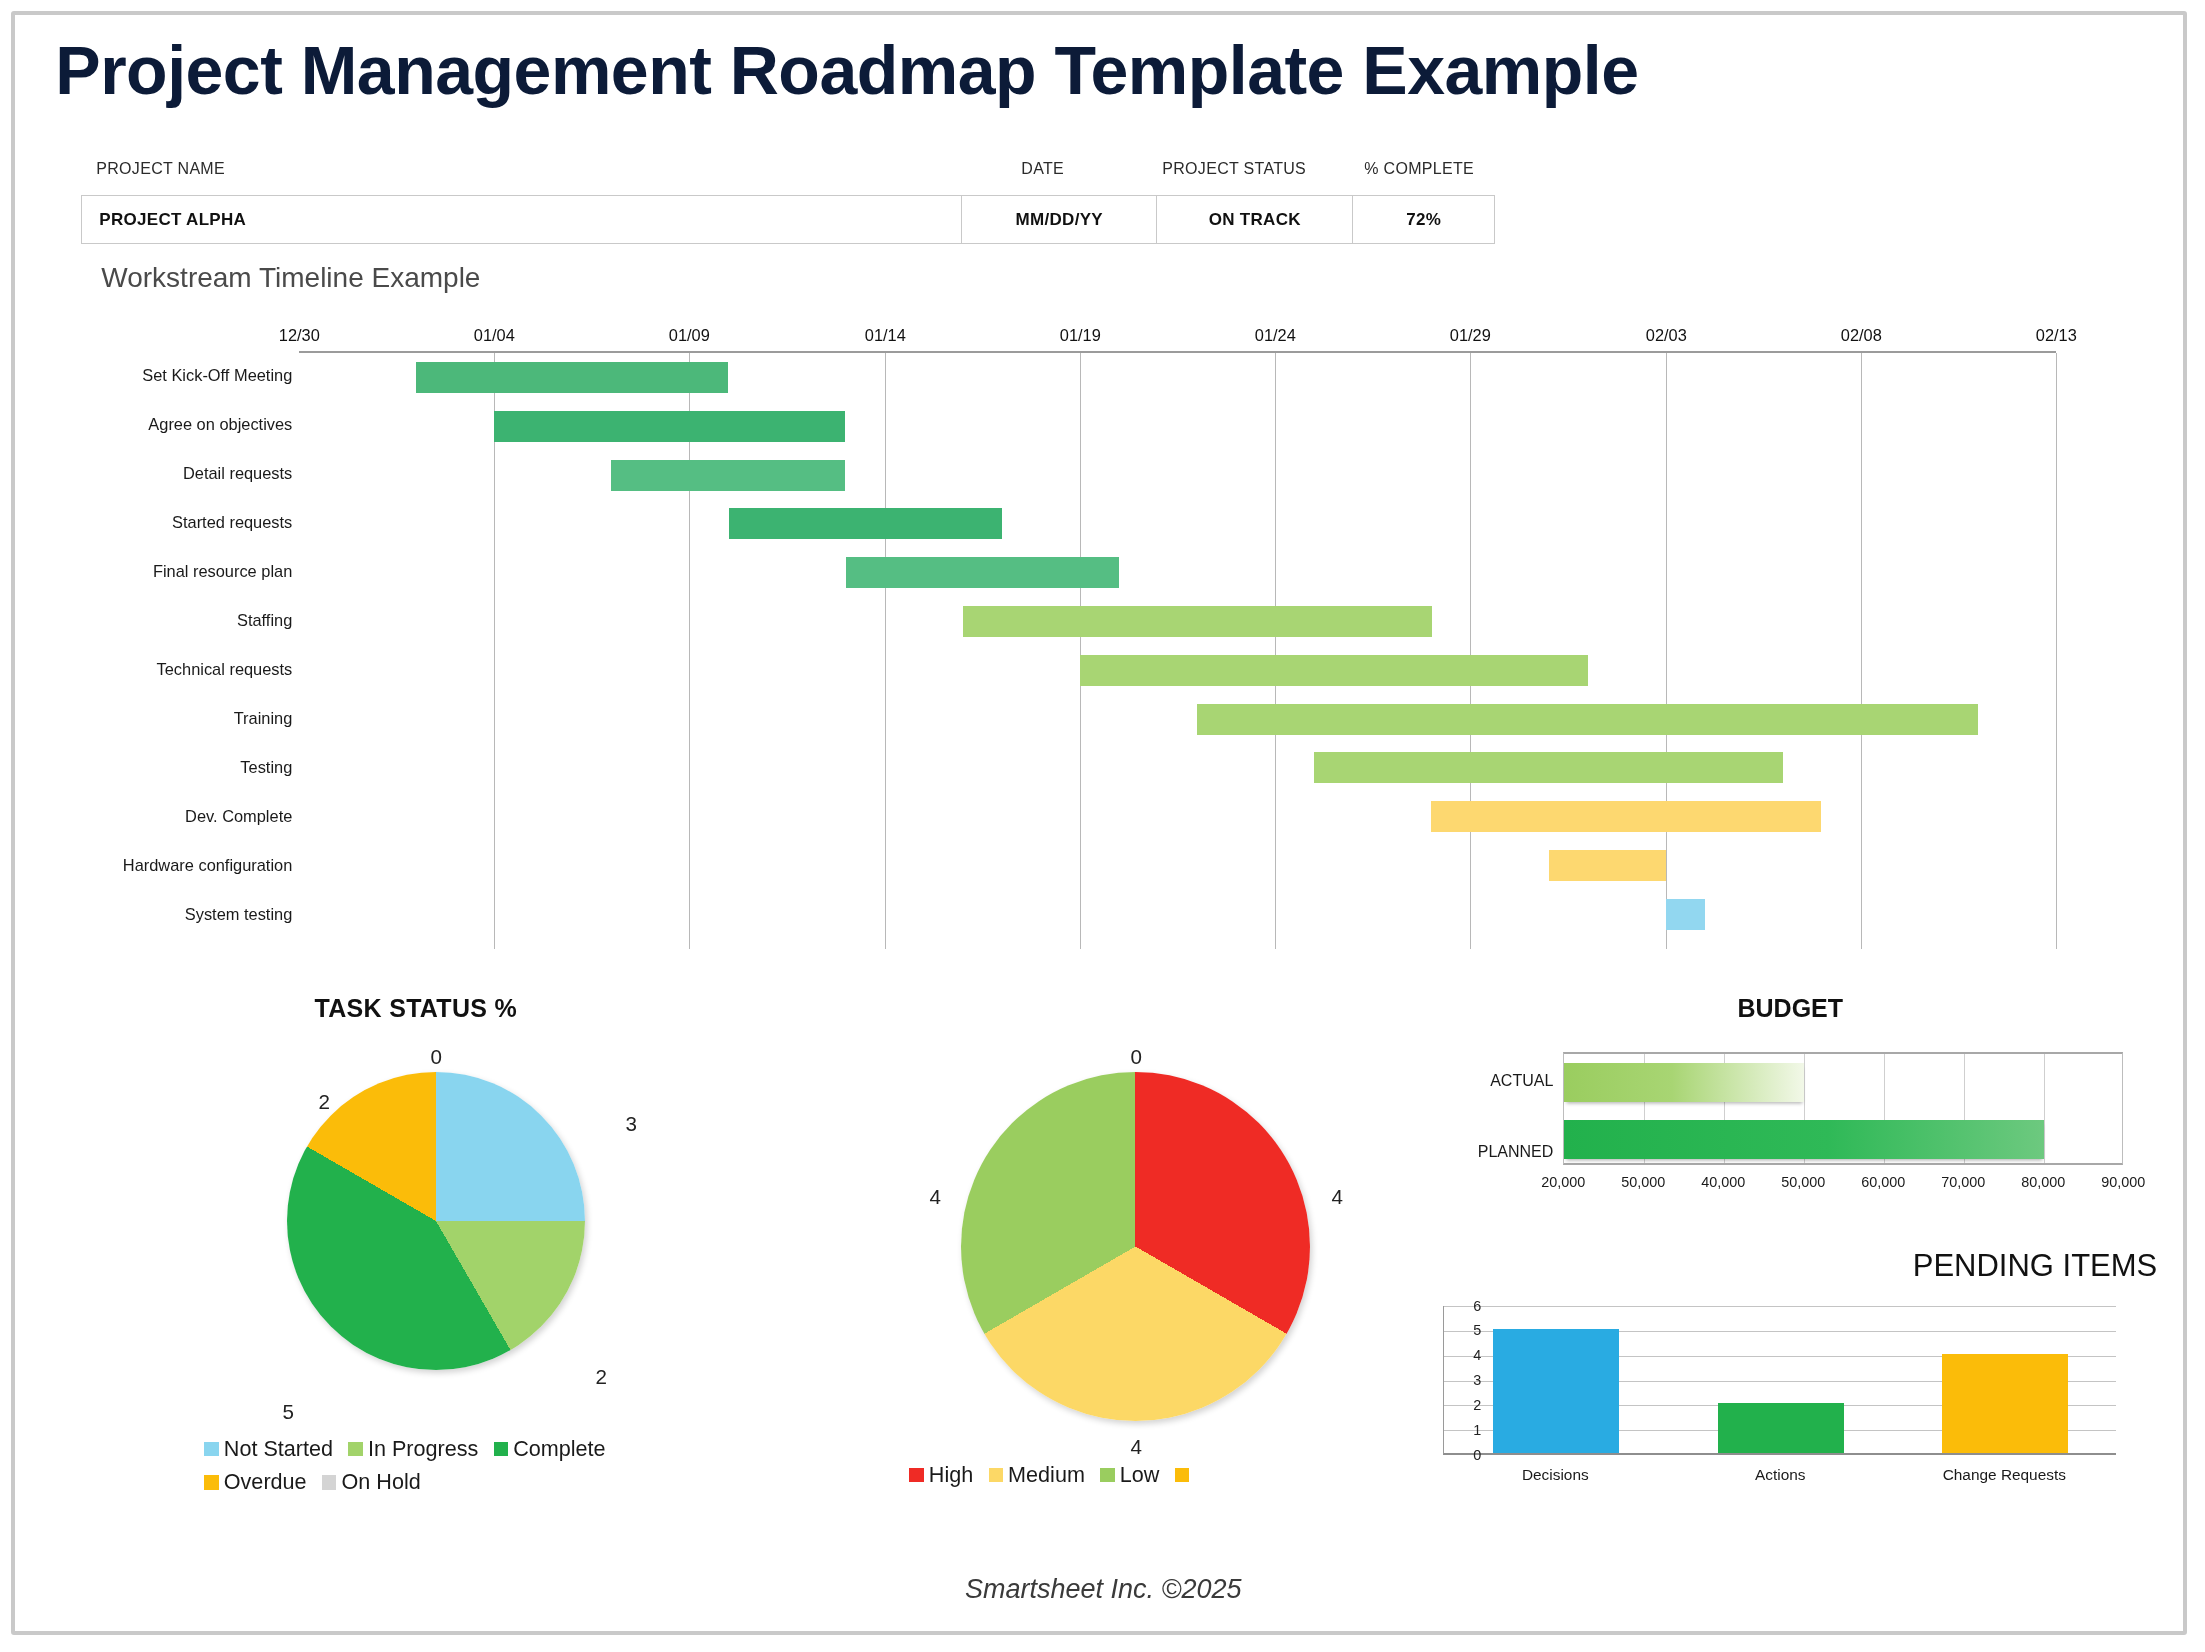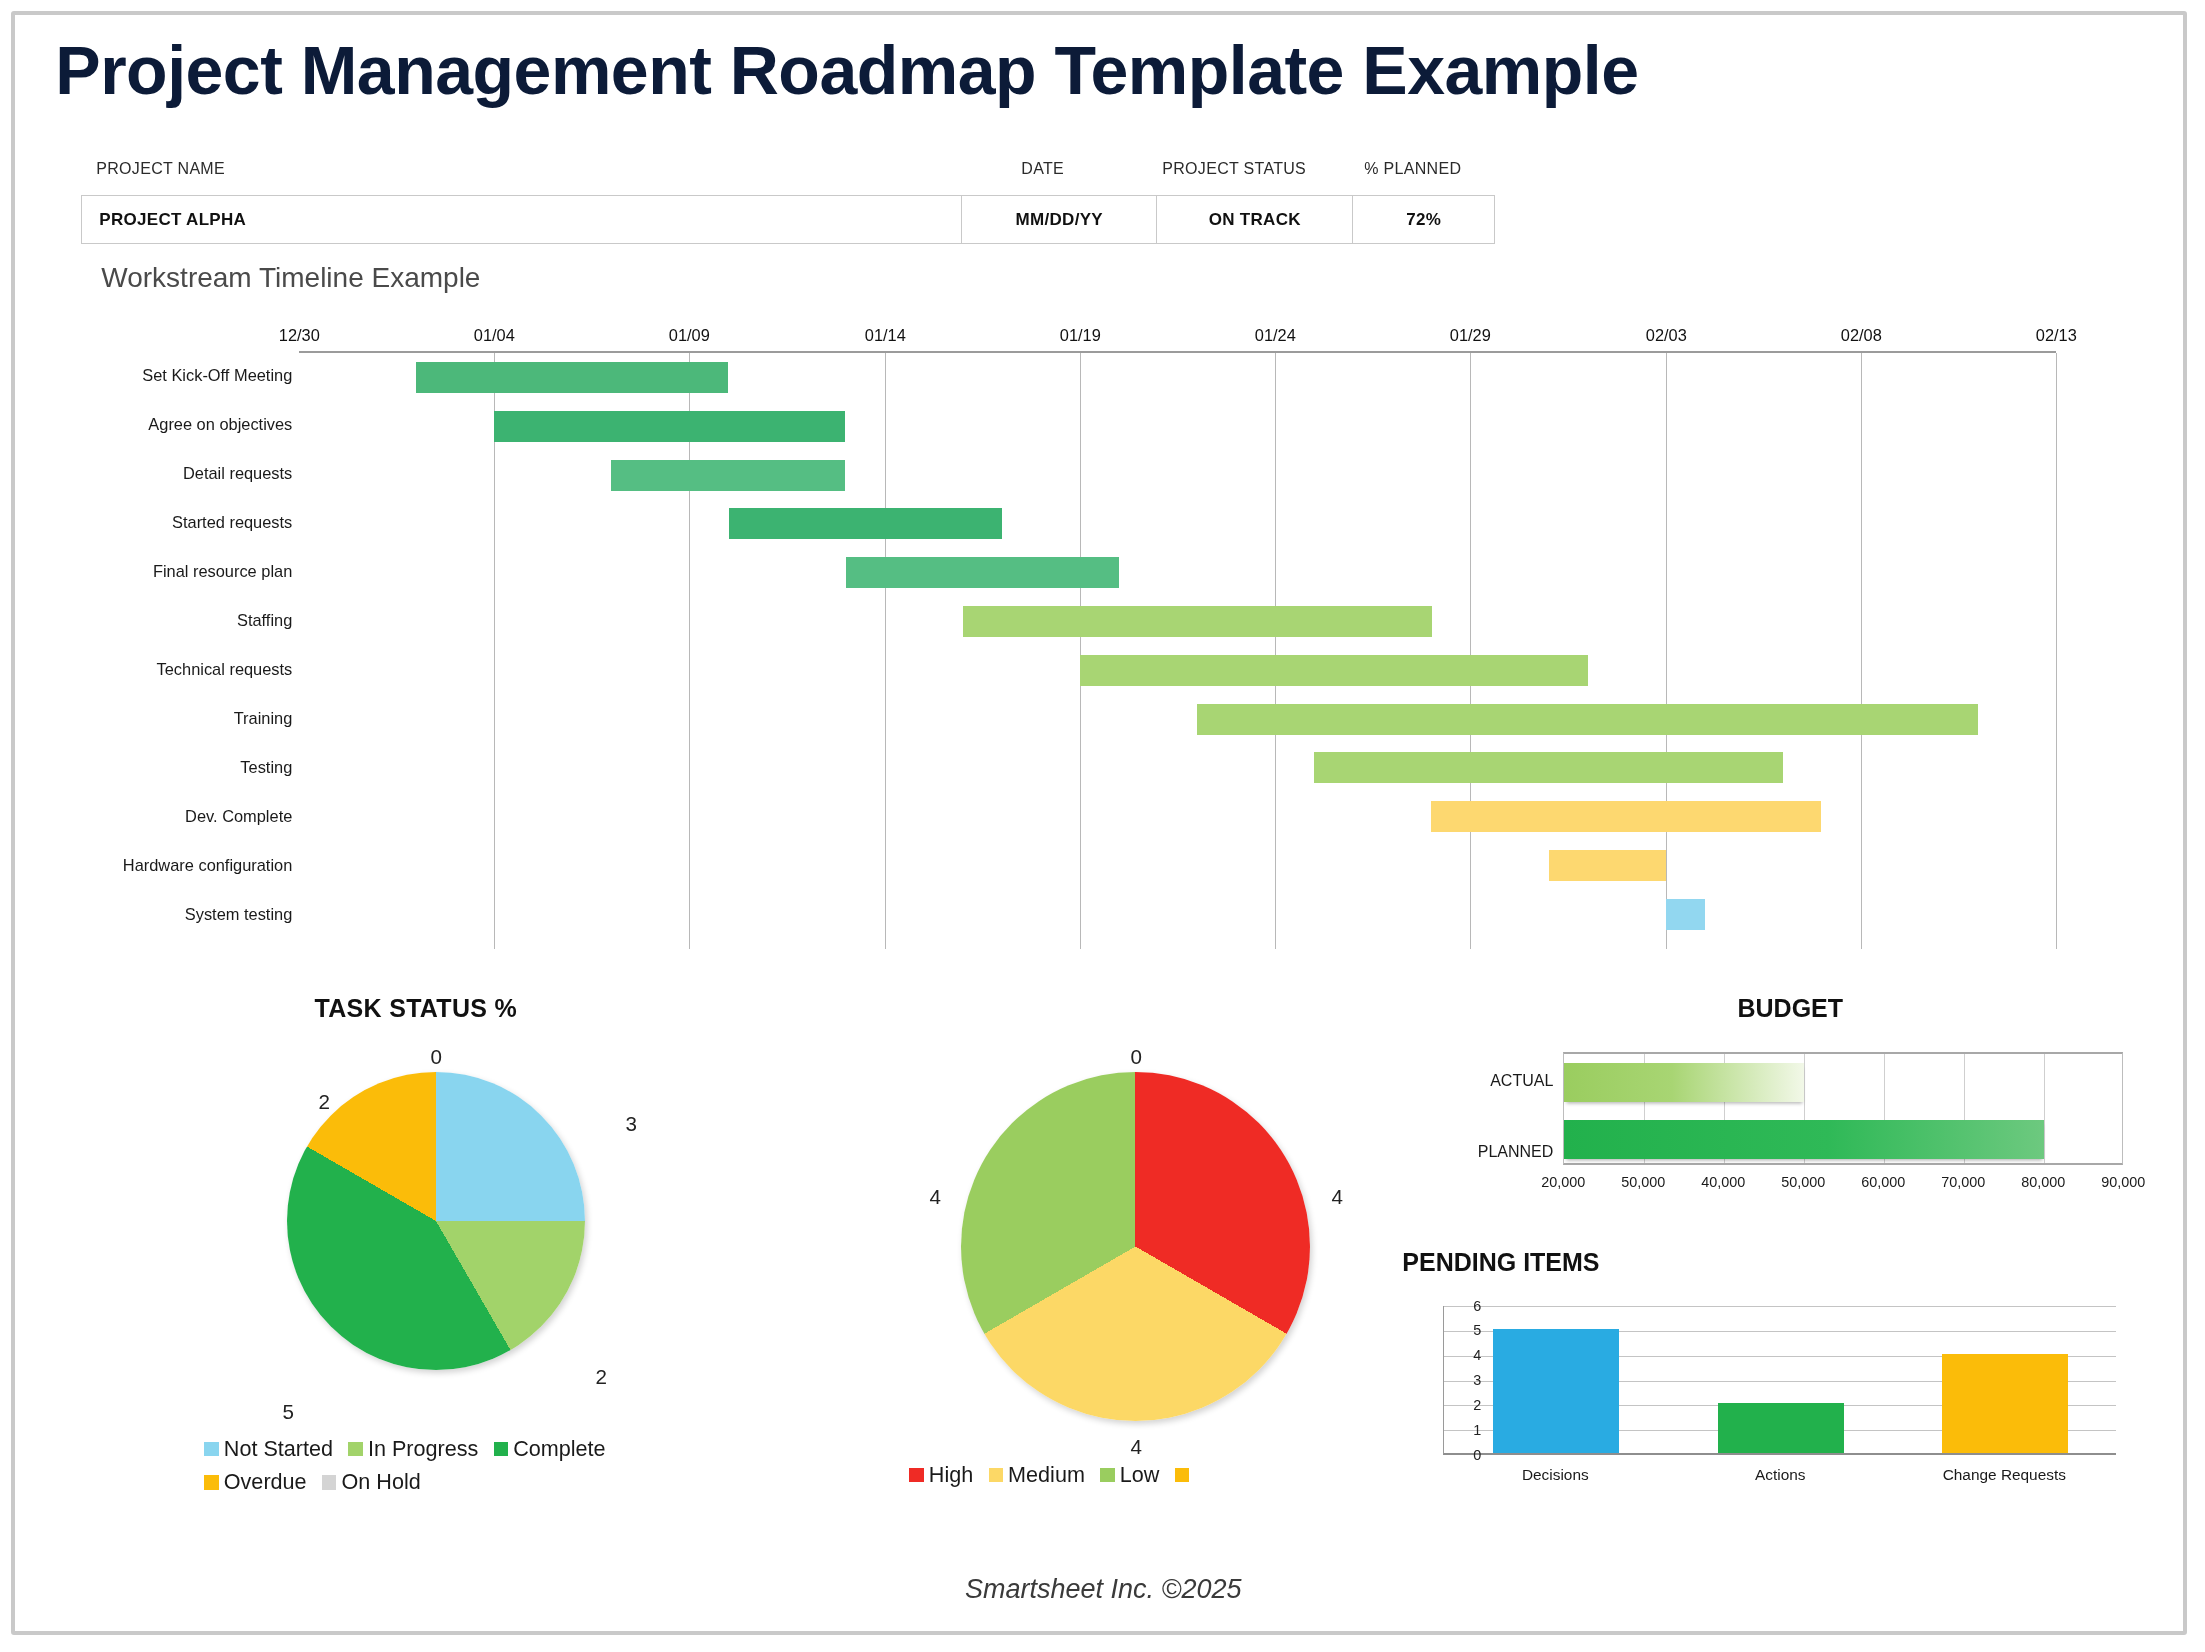--- a/index.html
+++ b/index.html
@@ -79,21 +79,21 @@
     position:absolute;left:138px;top:58px;width:560px;height:113px;
     border:1px solid #bdbdbd;border-top:2.6px solid #a8a8a8;border-bottom:2.6px solid #a8a8a8;box-sizing:border-box;
   }
   .bud-grid{position:absolute;top:0;width:1px;height:100%;background:#cfcfcf;}
   .bud-rowlbl{position:absolute;right:602px;font-size:16px;color:#1a1a1a;white-space:nowrap;}
   .bud-bar{position:absolute;left:0;height:39px;}
   .bud-xlbl{position:absolute;font-size:14.4px;color:#1a1a1a;transform:translateX(-50%);white-space:nowrap;}
 
   
   .pend{position:absolute;left:1387px;top:1233px;width:755px;height:288px;}
-  .pend-title{position:absolute;left:0;top:0;width:100%;text-align:left;font-size:25px;font-weight:bold;color:#111;}
+  .pend-title{position:absolute;left:0;top:0;width:100%;text-align:right;font-size:31px;font-weight:normal;color:#111;}
   .pend-plot{
     position:absolute;left:41px;top:58px;width:673px;height:149px;
     border-left:1.5px solid #9a9a9a;border-bottom:2.1px solid #8e8e8e;box-sizing:border-box;
   }
   .pend-hl{position:absolute;left:0;width:100%;height:1px;background:#c4c4c4;}
   .pend-ylbl{position:absolute;right:676px;font-size:14.4px;color:#222;transform:translateY(-50%);}
   .pend-bar{position:absolute;bottom:0;}
   .pend-xlbl{position:absolute;top:154px;font-size:15.4px;color:#1a1a1a;transform:translateX(-50%);white-space:nowrap;}
 
   .footer{
@@ -105,21 +105,21 @@
 <body>
 
 <div class="page">
 
   <div class="title">Project Management Roadmap Template Example</div>
 
   <div class="meta-labels">
     <span class="lbl-name">PROJECT NAME</span>
     <span class="lbl-date">DATE</span>
     <span class="lbl-status">PROJECT  STATUS</span>
-    <span class="lbl-pct">% PLANNED</span>
+    <span class="lbl-pct">% COMPLETE</span>
   </div>
 
   <div class="meta-row">
     <div class="meta-cell c-name">
         <span>PROJECT ALPHA</span>
       </div>
     <div class="meta-cell c-date">
         <span>MM/DD/YY</span>
       </div>
     <div class="meta-cell c-status">

